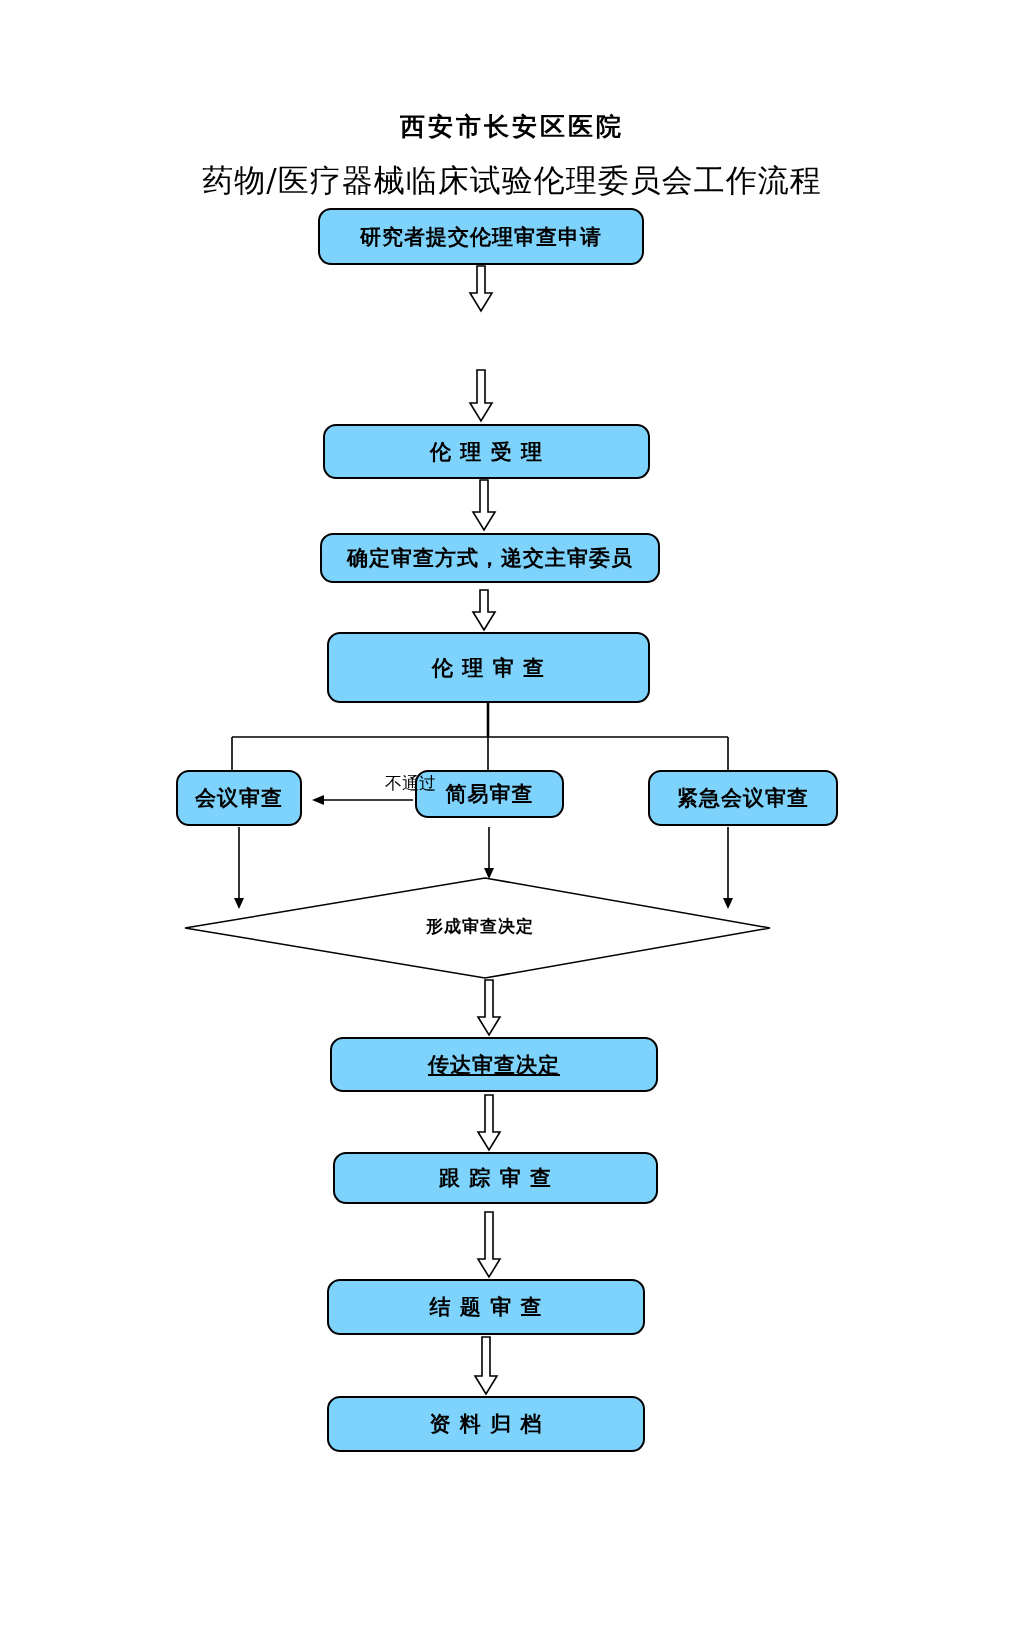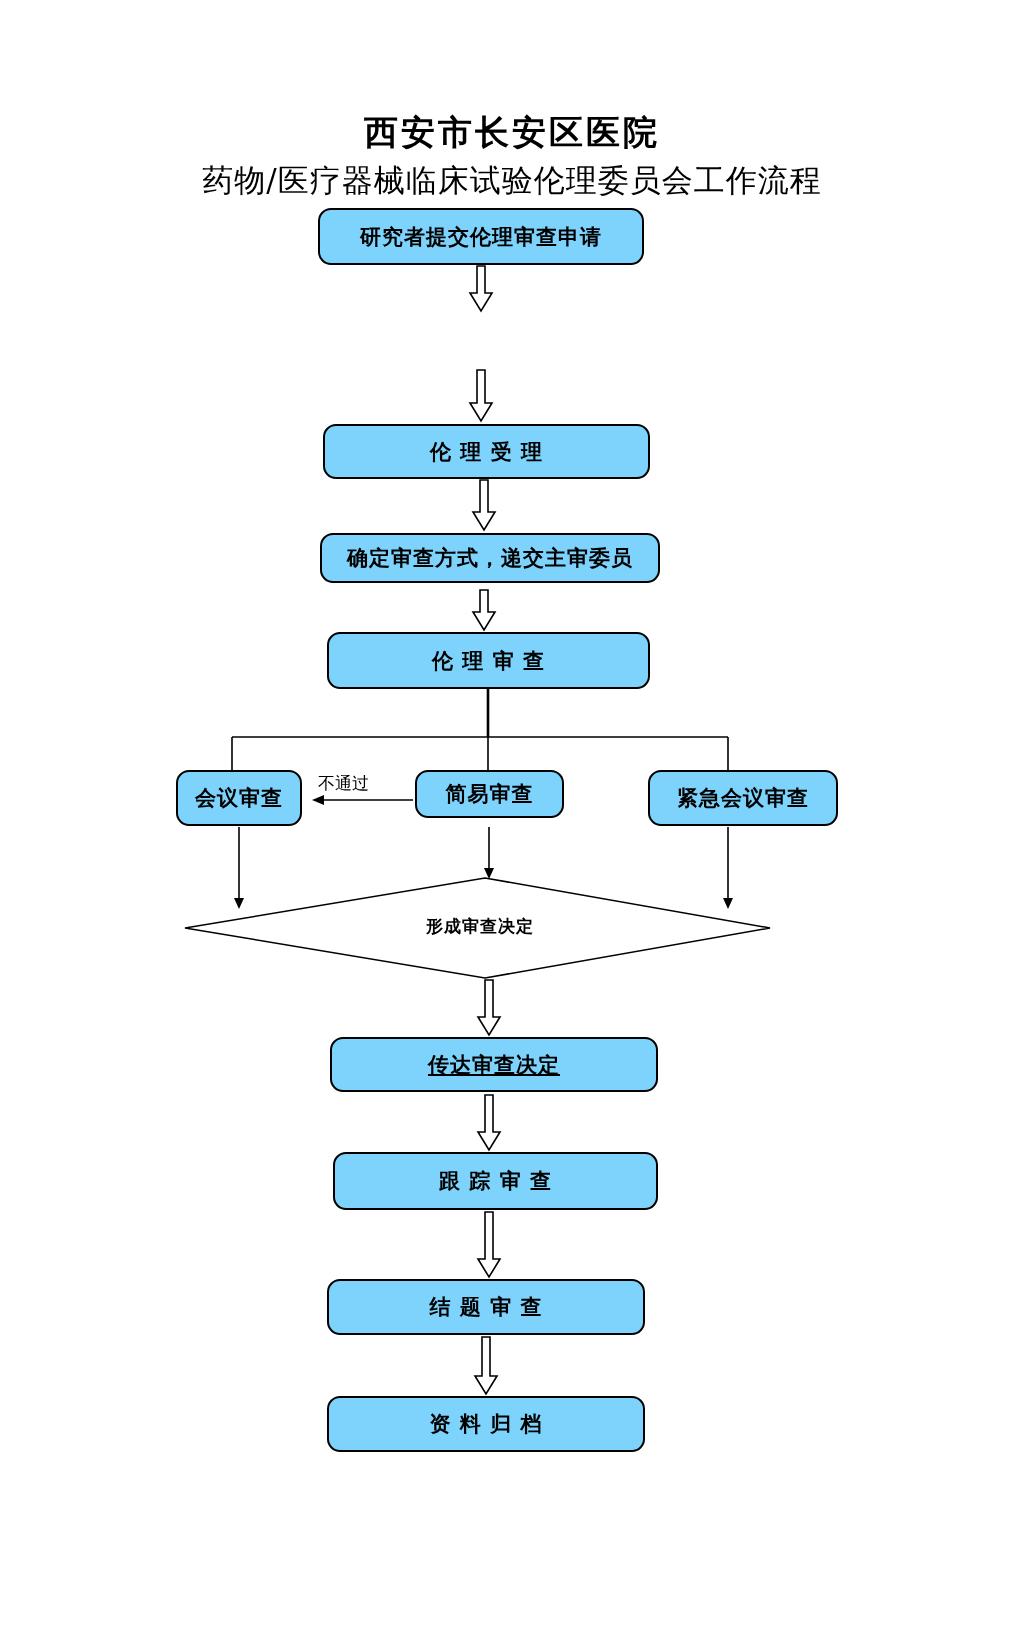--- a/index.html
+++ b/index.html
@@ -21,21 +21,21 @@
       position: absolute;
       left: 0; top: 0;
       width: 1024px;
       height: 1634px;
     }
     .doc-title {
       position: absolute;
       top: 110px; left: 0;
       width: 100%;
       text-align: center;
-      font-size: 34px;
+      font-size: 25px;
       font-weight: bold;
       letter-spacing: 3px;
     }
     .doc-subtitle {
       position: absolute;
       top: 160px; left: 0;
       width: 100%;
       text-align: center;
       font-size: 31px;
       font-weight: normal;
@@ -53,44 +53,44 @@
       font-weight: 600;
       letter-spacing: 1px;
       text-align: center;
       line-height: 1.2;
     }
     
     .n-s0 { left: 318px; top: 208px; width: 326px; height: 57px; }
     .n-s1 { left: 318px; top: 314px; width: 326px; height: 55px; }
     .n-s2 { left: 323px; top: 424px; width: 327px; height: 55px; }
     .n-s3 { left: 320px; top: 533px; width: 340px; height: 50px; }
-    .n-s4 { left: 327px; top: 632px; width: 323px; height: 57px; }
+    .n-s4 { left: 327px; top: 632px; width: 323px; height: 71px; }
     
     .n-b0 { left: 176px; top: 770px; width: 126px; height: 56px; }
     .n-b1 { left: 415px; top: 770px; width: 149px; height: 48px; }
     .n-b2 { left: 648px; top: 770px; width: 190px; height: 56px; }
     
     .n-t0 { left: 330px; top: 1037px; width: 328px; height: 55px; text-decoration: underline; }
-    .n-t1 { left: 333px; top: 1152px; width: 325px; height: 58px; }
+    .n-t1 { left: 333px; top: 1152px; width: 325px; height: 52px; }
     .n-t2 { left: 327px; top: 1279px; width: 318px; height: 56px; }
     .n-t3 { left: 327px; top: 1396px; width: 318px; height: 56px; }
     .diamond-label {
       position: absolute;
       left: 330px; top: 915px;
       width: 300px;
       text-align: center;
       font-size: 17px;
       font-weight: 600;
       letter-spacing: 1px;
     }
     .edge-label {
       position: absolute;
-      left: 318px; top: 772px;
+      left: 334px; top: 772px;
       width: 102px;
-      text-align: left;
+      text-align: right;
       font-size: 17px;
       font-weight: 500;
     }
   </style>
 </head>
 <body>
 
 <div class="canvas">
 
   <svg class="connectors" width="1024" height="1634" viewBox="0 0 1024 1634" aria-hidden="true">

